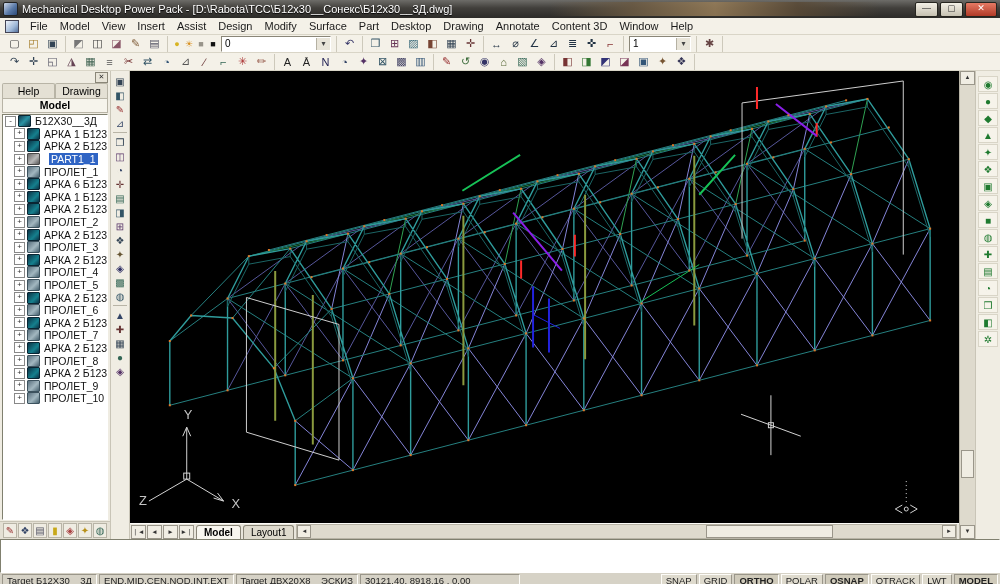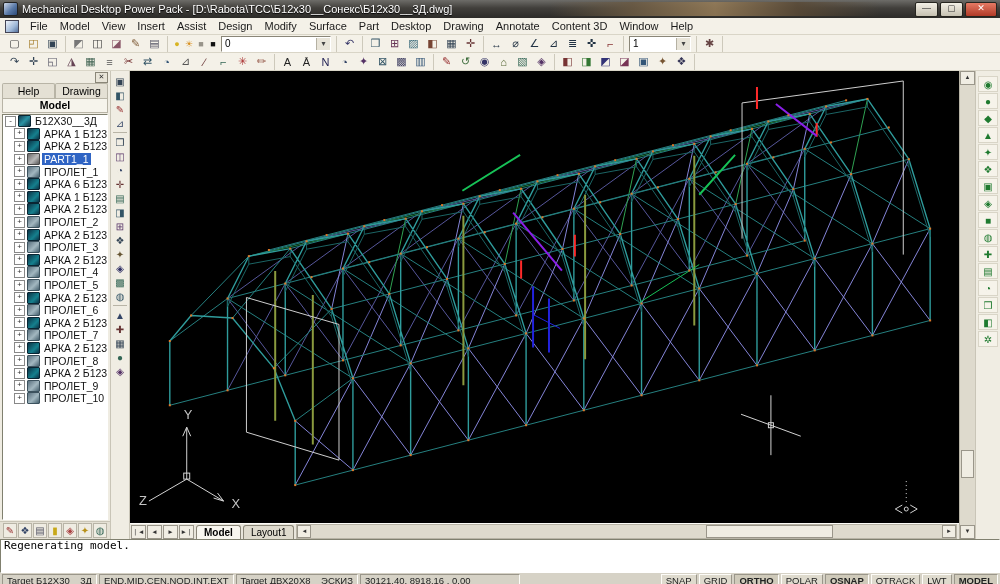--- a/index.html
+++ b/index.html
@@ -45,21 +45,21 @@
   .tree-area{flex:1;background:#fff;border:1px solid;border-color:#80806f #fff #fff #80806f;margin:1px 2px;overflow:hidden;font-size:10.5px;color:#111;}
   .tree-row{display:flex;align-items:center;height:12.6px;white-space:nowrap;padding-left:2px;}
   .tree-row.child{padding-left:11px;}
   .expand{width:9px;height:9px;flex:none;border:1px solid #888;background:#fff;font-size:8px;line-height:7px;text-align:center;margin-right:2px;color:#333;}
   .ticon{width:11px;height:10px;flex:none;margin-right:2px;border-radius:1px;}
   .ti-assembly{background:linear-gradient(135deg,#123a4e,#2a93a4 50%,#0e2f40);border:1px solid #0a2533;}
   .ti-arka{background:linear-gradient(135deg,#0b3346,#15808e 60%,#0b3346);border:1px solid #0a2533;}
   .ti-prolet{background:linear-gradient(135deg,#5a707e,#a2b7c0 55%,#46606e);border:1px solid #3c525e;}
   .ti-part{background:linear-gradient(135deg,#696969,#b8b8b8 55%,#585858);border:1px solid #4a4a4a;}
   .tlabel{padding:0 2px;}
-  .tlabel.sel{background:#2f64c4;color:#fff;}
+  .tlabel.sel{background:#2f64c4;color:#fff;margin-left:7px;}
   .br-icons{height:17px;display:flex;align-items:center;gap:1px;padding:0 3px;background:#e4e0d4;border-top:1px solid #c9c5b7;}
   .br-ic{width:13px;height:13px;display:flex;align-items:center;justify-content:center;font-size:10px;border:1px solid #b8b4a6;background:#efece2;}
   
   .leftstrip{width:18px;flex:none;background:#f0ede3;border-right:1px solid #c9c5b7;display:flex;flex-direction:column;align-items:center;padding-top:3px;}
   .vb-btn{width:16px;height:14px;display:flex;align-items:center;justify-content:center;font-size:10px;color:#3a3a3a;}
   .vb-sep{width:14px;height:1px;background:#b8b4a6;margin:2px 0;}
   
   .centercol{flex:1;display:flex;flex-direction:column;min-width:0;}
   .viewport{position:relative;height:453px;background:#000;}
   .viewport svg{position:absolute;inset:0;}
@@ -577,21 +577,20 @@
       <span class="rb-btn" style="color: rgb(31, 122, 47);">✚</span>
       <span class="rb-btn" style="color: rgb(31, 122, 47);">▤</span>
       <span class="rb-btn" style="color: rgb(31, 122, 47);">◔</span>
       <span class="rb-btn" style="color: rgb(31, 122, 47);">❒</span>
       <span class="rb-btn" style="color: rgb(31, 122, 47);">◧</span>
       <span class="rb-btn" style="color: rgb(31, 122, 47);">✲</span>
     </div>
 </div>
 
 <div class="cmd">
-  <div class="cmd-line">Regenerating model.</div>
 </div>
 
 <div class="statusbar">
   <span id="status-fields" style="display:flex;gap:2px;">
       <span class="sb-field">Target Б12X30__3Д</span>
       <span class="sb-field">END,MID,CEN,NOD,INT,EXT</span>
       <span class="sb-field">Target ДВХ20Х8__ЭСКИЗ</span>
       <span class="sb-field sb-coords">30121.40, 8918.16 , 0.00</span>
     </span>
   <span class="sb-spacer"></span>

